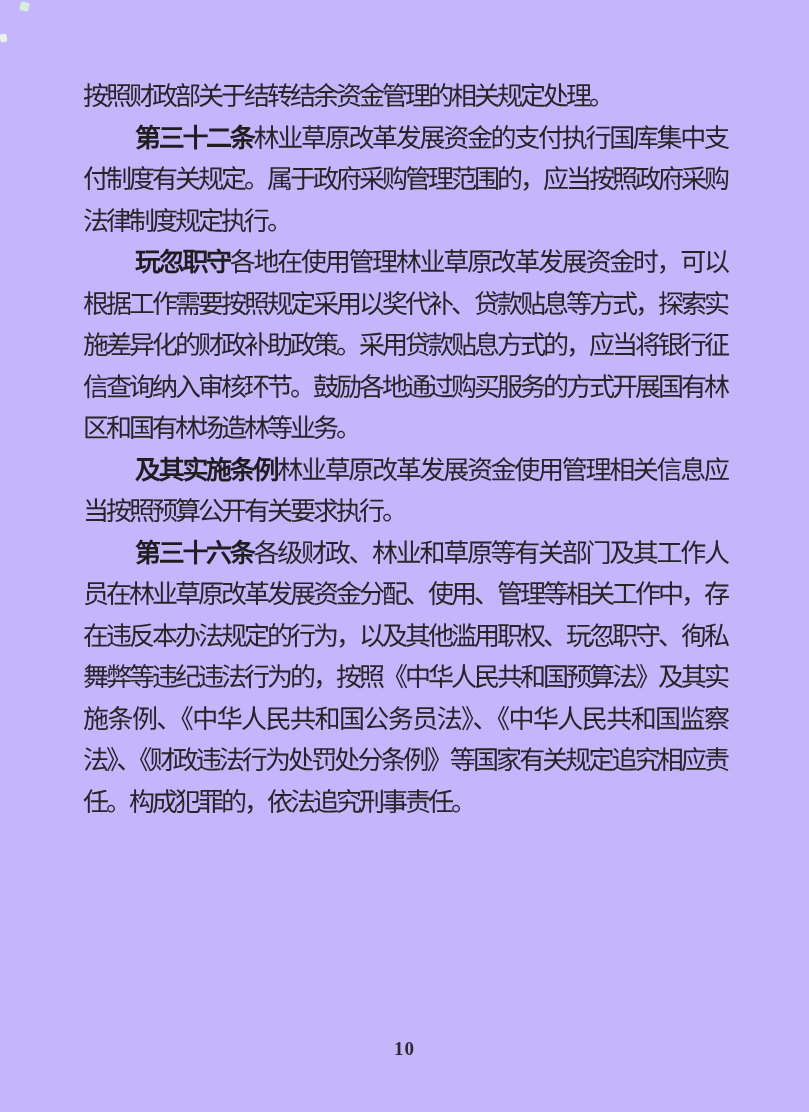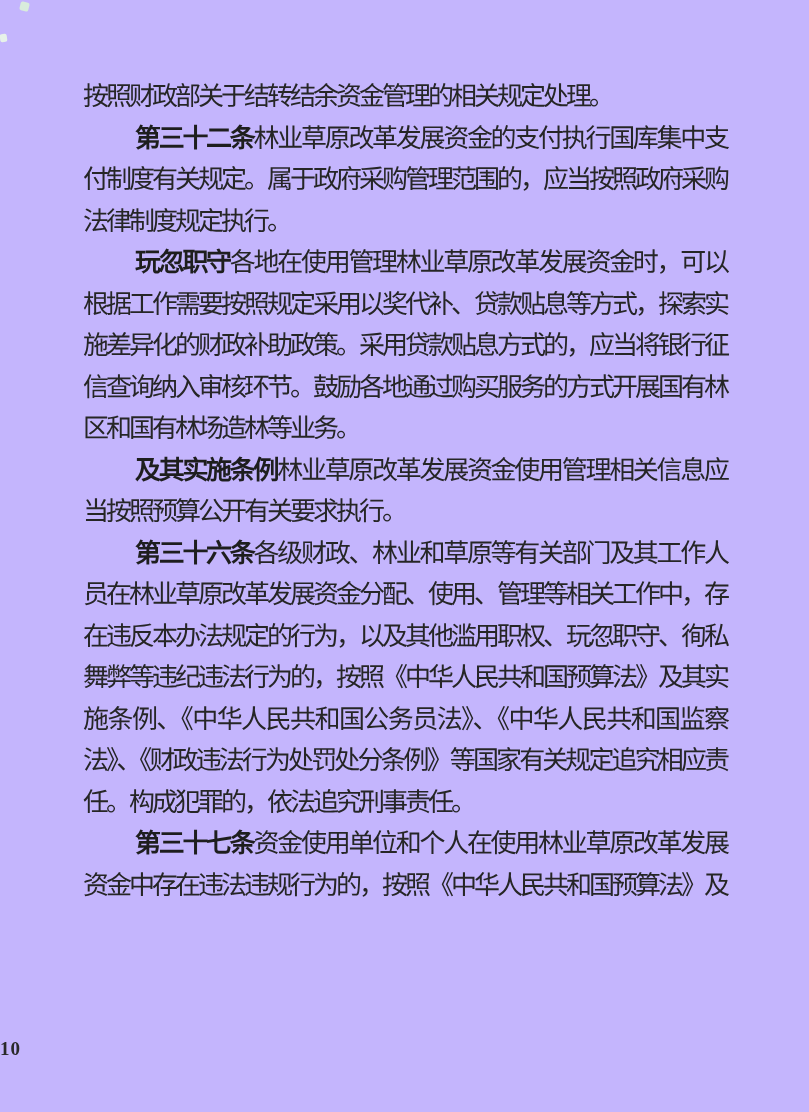--- a/index.html
+++ b/index.html
@@ -58,37 +58,37 @@
   .article-num {
     font-weight: bold;
     color: #1e1e1e;
     margin-right: 0;
   }
   .page-number {
     position: absolute;
     left: 0;
     right: 0;
     top: 1038px;
+    text-align: center;
     font-family: "Liberation Serif", "DejaVu Serif", serif;
     font-size: 19px;
     font-weight: 600;
     letter-spacing: 1px;
     color: #2a2a2a;
   }
 </style>
 </head>
 <body>
 
 <div class="page">
   <div class="scan-mark mark-1"></div>
   <div class="scan-mark mark-2"></div>
 
   <div class="doc-body">
       <p class="para">按照财政部关于结转结余资金管理的相关规定处理。</p>
       <p class="para indent"><strong class="article-num">第三十二条</strong>林业草原改革发展资金的支付执行国库集中支付制度有关规定。属于政府采购管理范围的，应当按照政府采购法律制度规定执行。</p>
       <p class="para indent"><strong class="article-num">玩忽职守</strong>各地在使用管理林业草原改革发展资金时，可以根据工作需要按照规定采用以奖代补、贷款贴息等方式，探索实施差异化的财政补助政策。采用贷款贴息方式的，应当将银行征信查询纳入审核环节。鼓励各地通过购买服务的方式开展国有林区和国有林场造林等业务。</p>
       <p class="para indent"><strong class="article-num">及其实施条例</strong>林业草原改革发展资金使用管理相关信息应当按照预算公开有关要求执行。</p>
       <p class="para indent"><strong class="article-num">第三十六条</strong>各级财政、林业和草原等有关部门及其工作人员在林业草原改革发展资金分配、使用、管理等相关工作中，存在违反本办法规定的行为，以及其他滥用职权、玩忽职守、徇私舞弊等违纪违法行为的，按照《中华人民共和国预算法》及其实施条例、《中华人民共和国公务员法》、《中华人民共和国监察法》、《财政违法行为处罚处分条例》等国家有关规定追究相应责任。构成犯罪的，依法追究刑事责任。</p>
-      <p class="para indent"><strong class="article-num">第三十七条</strong>资金使用单位和个人在使用林业草原改革发展资金中存在违法违规行为的，按照《中华人民共和国预算法》及</p>
     </div>
 
   <div class="page-number">10</div>
 </div>
 
 </body></html>

